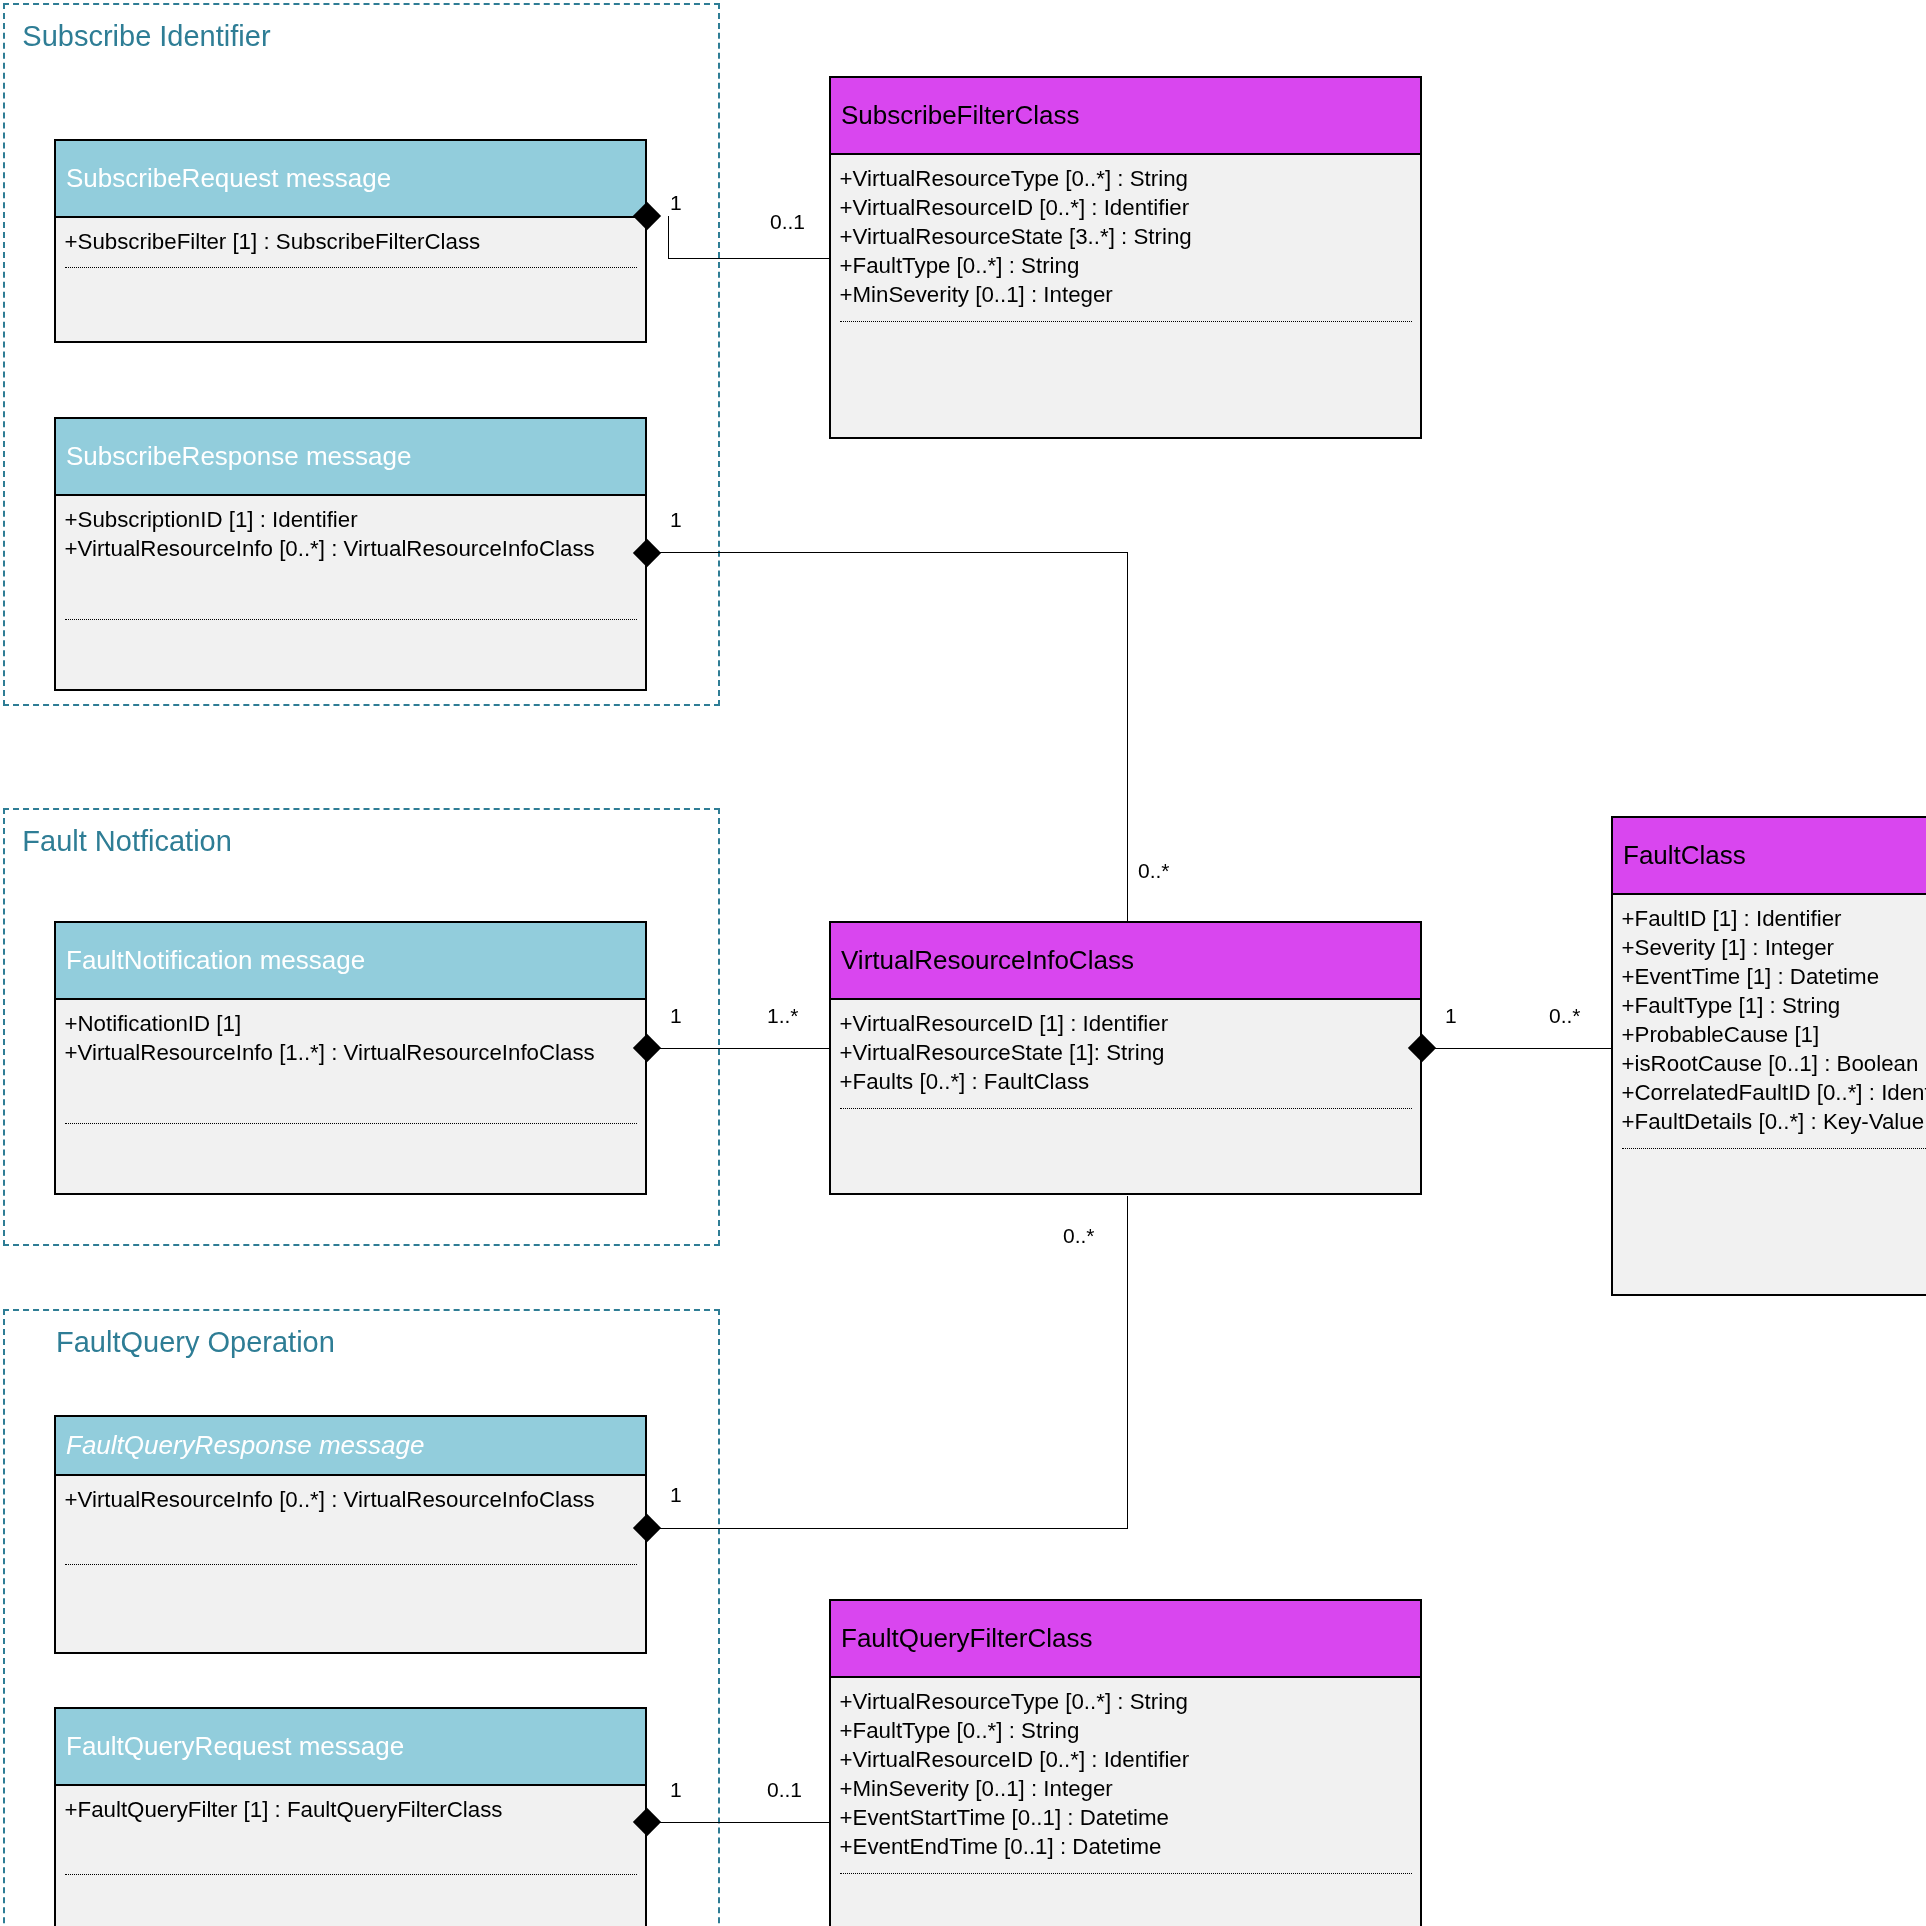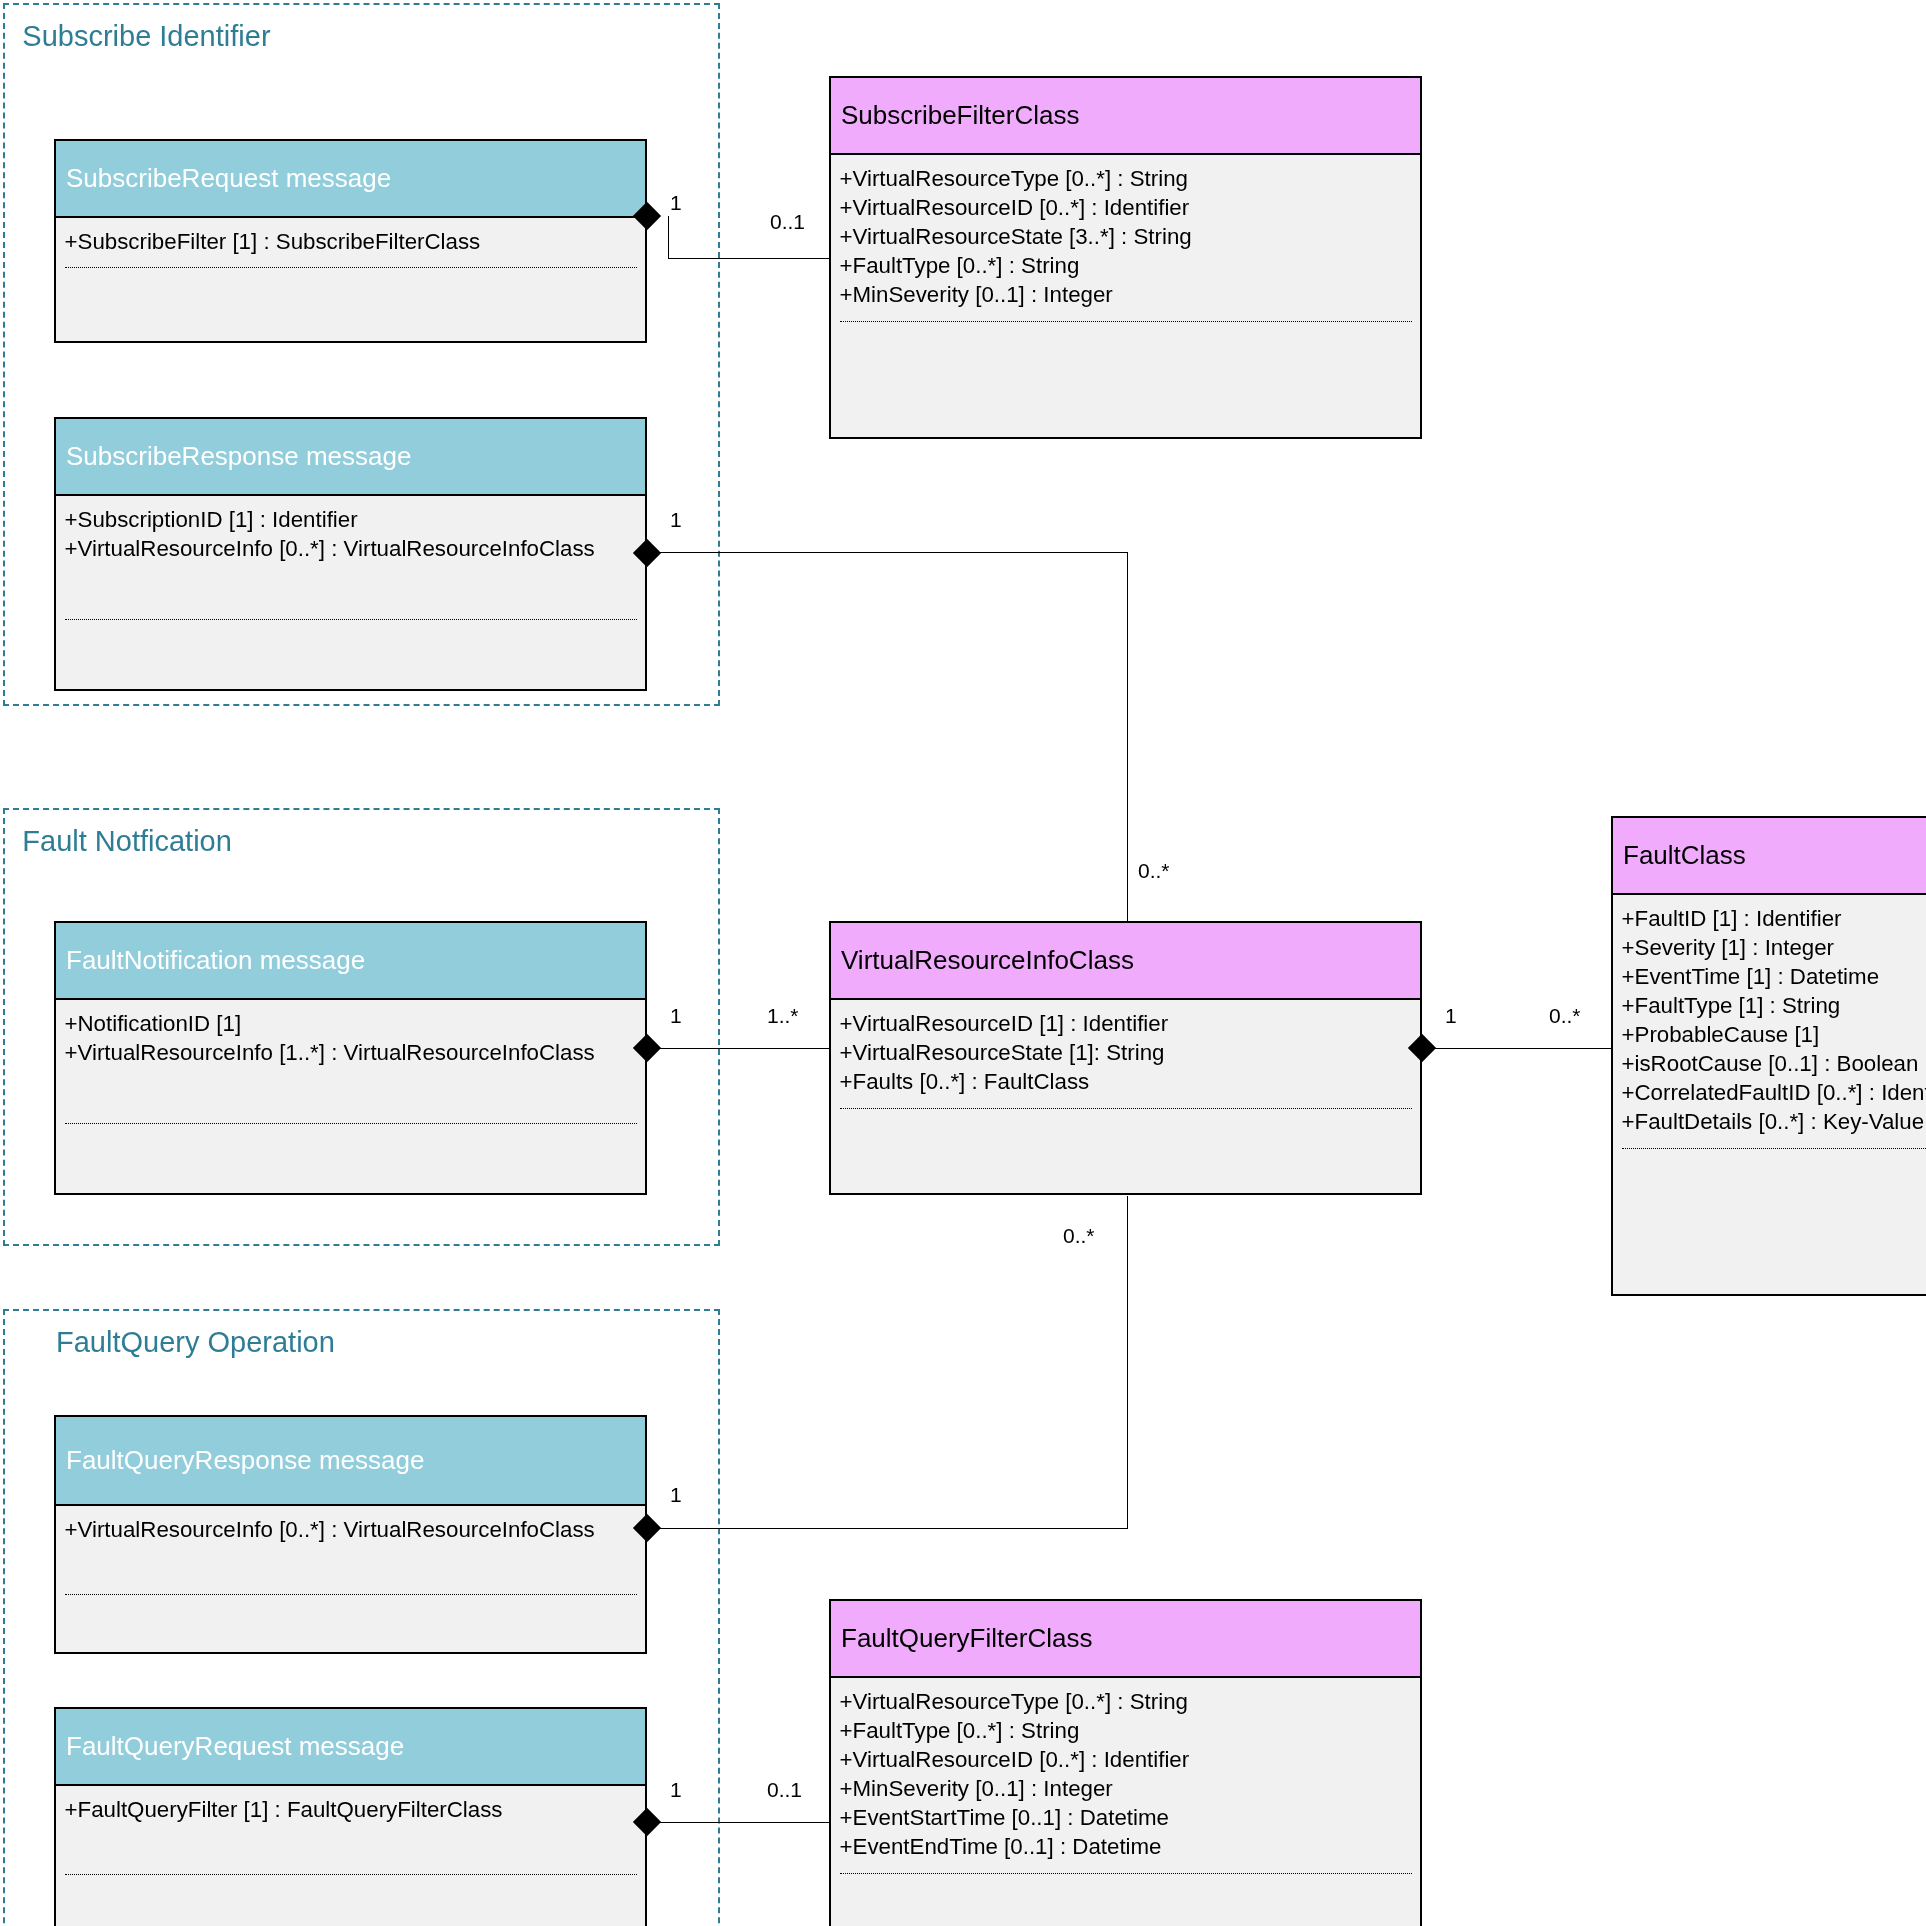--- a/index.html
+++ b/index.html
@@ -47,21 +47,21 @@
     display: flex;
     align-items: center;
     padding-left: 10px;
     flex: 0 0 auto;
   }
   .uml-head.msg {
     background: #92CDDC;
     color: #ffffff;
   }
   .uml-head.cls {
-    background: #f0abfc;
+    background: #d946ef;
     color: #000000;
   }
   .uml-head span {
     font-size: 26px;
     line-height: 1.05;
     white-space: nowrap;
   }
   .uml-body {
     position: relative;
     flex: 1 1 auto;
@@ -190,21 +190,21 @@
       <div class="attr">+CorrelatedFaultID [0..*] : Identifier</div>
       <div class="attr">+FaultDetails [0..*] : Key-Value pairs</div>
       <div class="sep" style="top:253px;"></div>
     </div>
   </div>
 
   <div class="group" style="left:3.1px; top:1309px; width:717px; height:674px;"></div>
   <div class="group-title" style="left:37px; top:1328px;margin-left:19px;">FaultQuery Operation</div>
 
   <div class="uml" style="left:54px; top:1415px; width:593px; height:239px;">
-    <div class="uml-head msg" style="height:89px;">
+    <div class="uml-head msg" style="height:59px;font-style:italic;">
       <span>FaultQueryResponse message</span>
     </div>
     <div class="uml-body">
       <div class="attr wrap">+VirtualResourceInfo [0..*] : VirtualResourceInfoClass</div>
       <div class="sep" style="top:88px;"></div>
     </div>
   </div>
 
   <div class="uml" style="left:54px; top:1707px; width:593px; height:239px;">
     <div class="uml-head msg" style="height:77px;">

